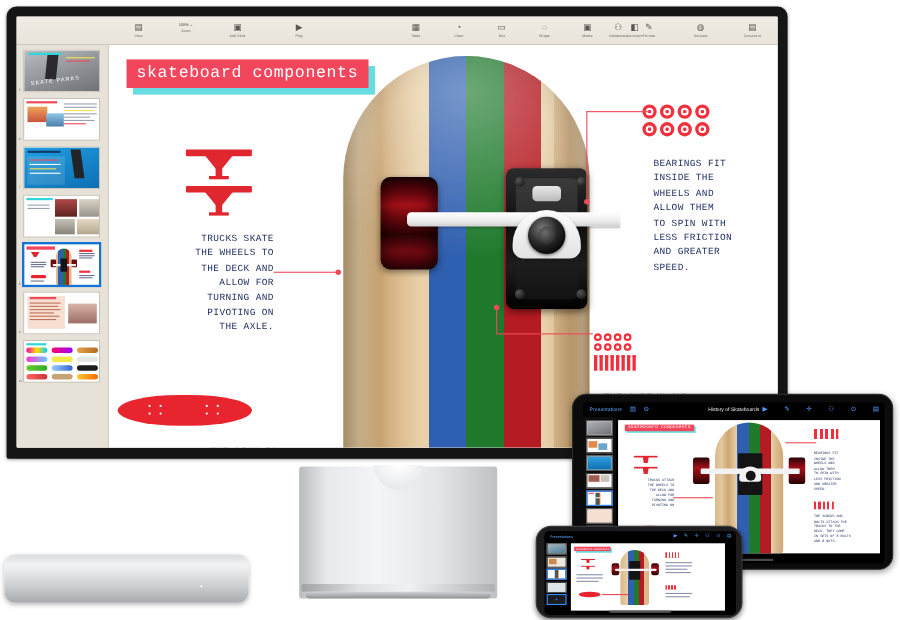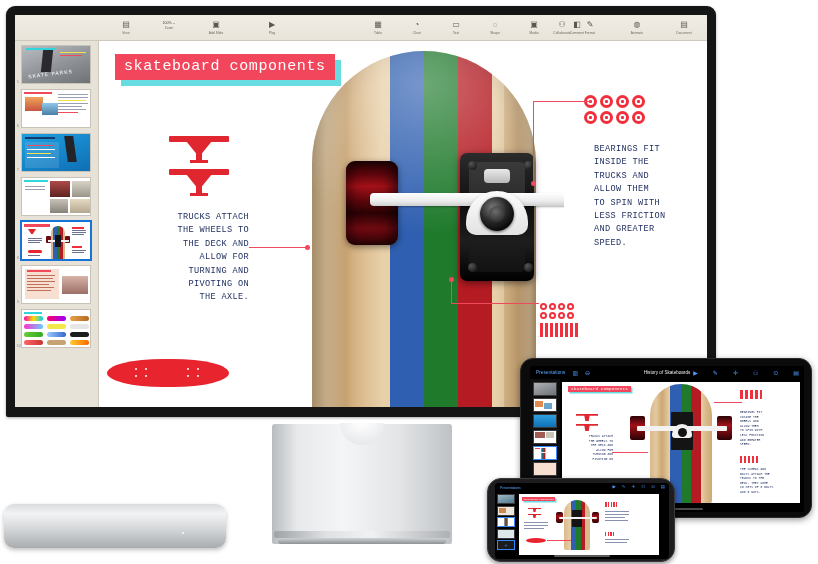--- a/index.html
+++ b/index.html
@@ -592,30 +592,30 @@
           <div class="dot" style="left:206px;top:204px"></div>
 
           <div class="lead h" style="left:434px;top:60px;width:58px"></div>
           <div class="lead v" style="left:434px;top:60px;height:82px"></div>
           <div class="dot" style="left:432px;top:140px"></div>
 
           <div class="lead h" style="left:352px;top:262px;width:88px"></div>
           <div class="lead v" style="left:352px;top:238px;height:24px"></div>
           <div class="dot" style="left:350px;top:236px"></div>
 
-          <div class="bodytext t-trucks">TRUCKS ATTACH
+          <div class="bodytext t-trucks">TRUCKS SKATE
 THE WHEELS TO
 THE DECK AND
 ALLOW FOR
 TURNING AND
 PIVOTING ON
 THE AXLE.</div>
           <div class="bodytext t-bearings">BEARINGS FIT
 INSIDE THE
-TRUCKS AND
+WHEELS AND
 ALLOW THEM
 TO SPIN WITH
 LESS FRICTION
 AND GREATER
 SPEED.</div>
           <div class="bodytext t-screws">THE SCREWS AND
 BOLTS ATTACH THE</div>
           <div class="bodytext t-deck">THE DECK IS
 THE PLATFORM</div>
 

